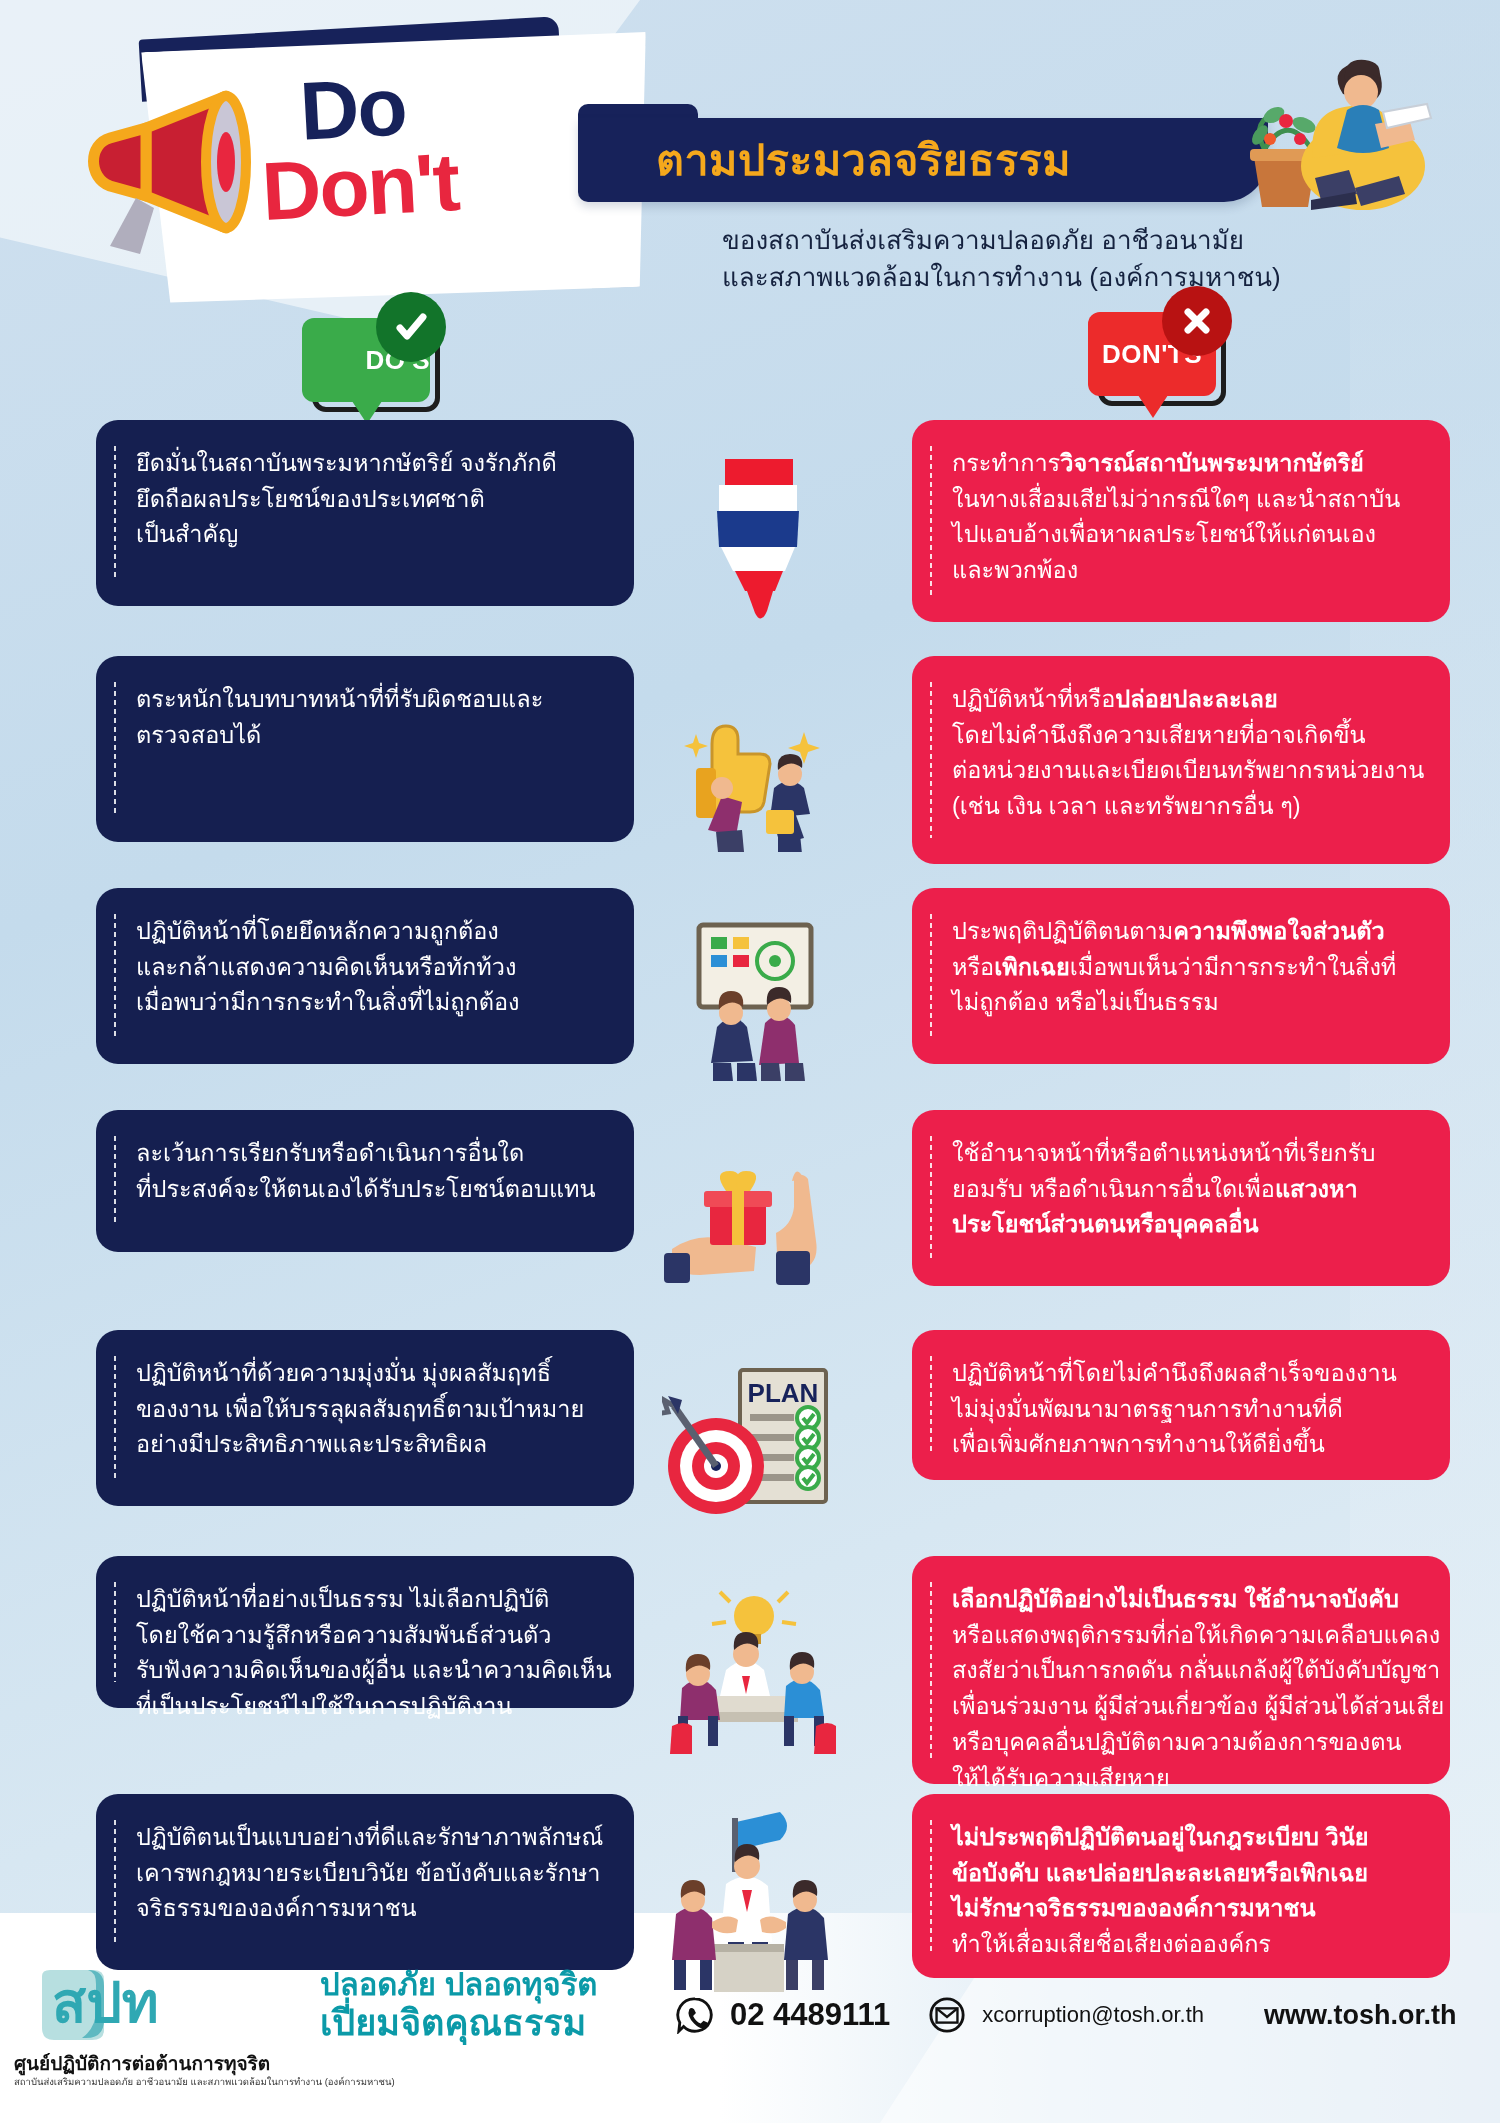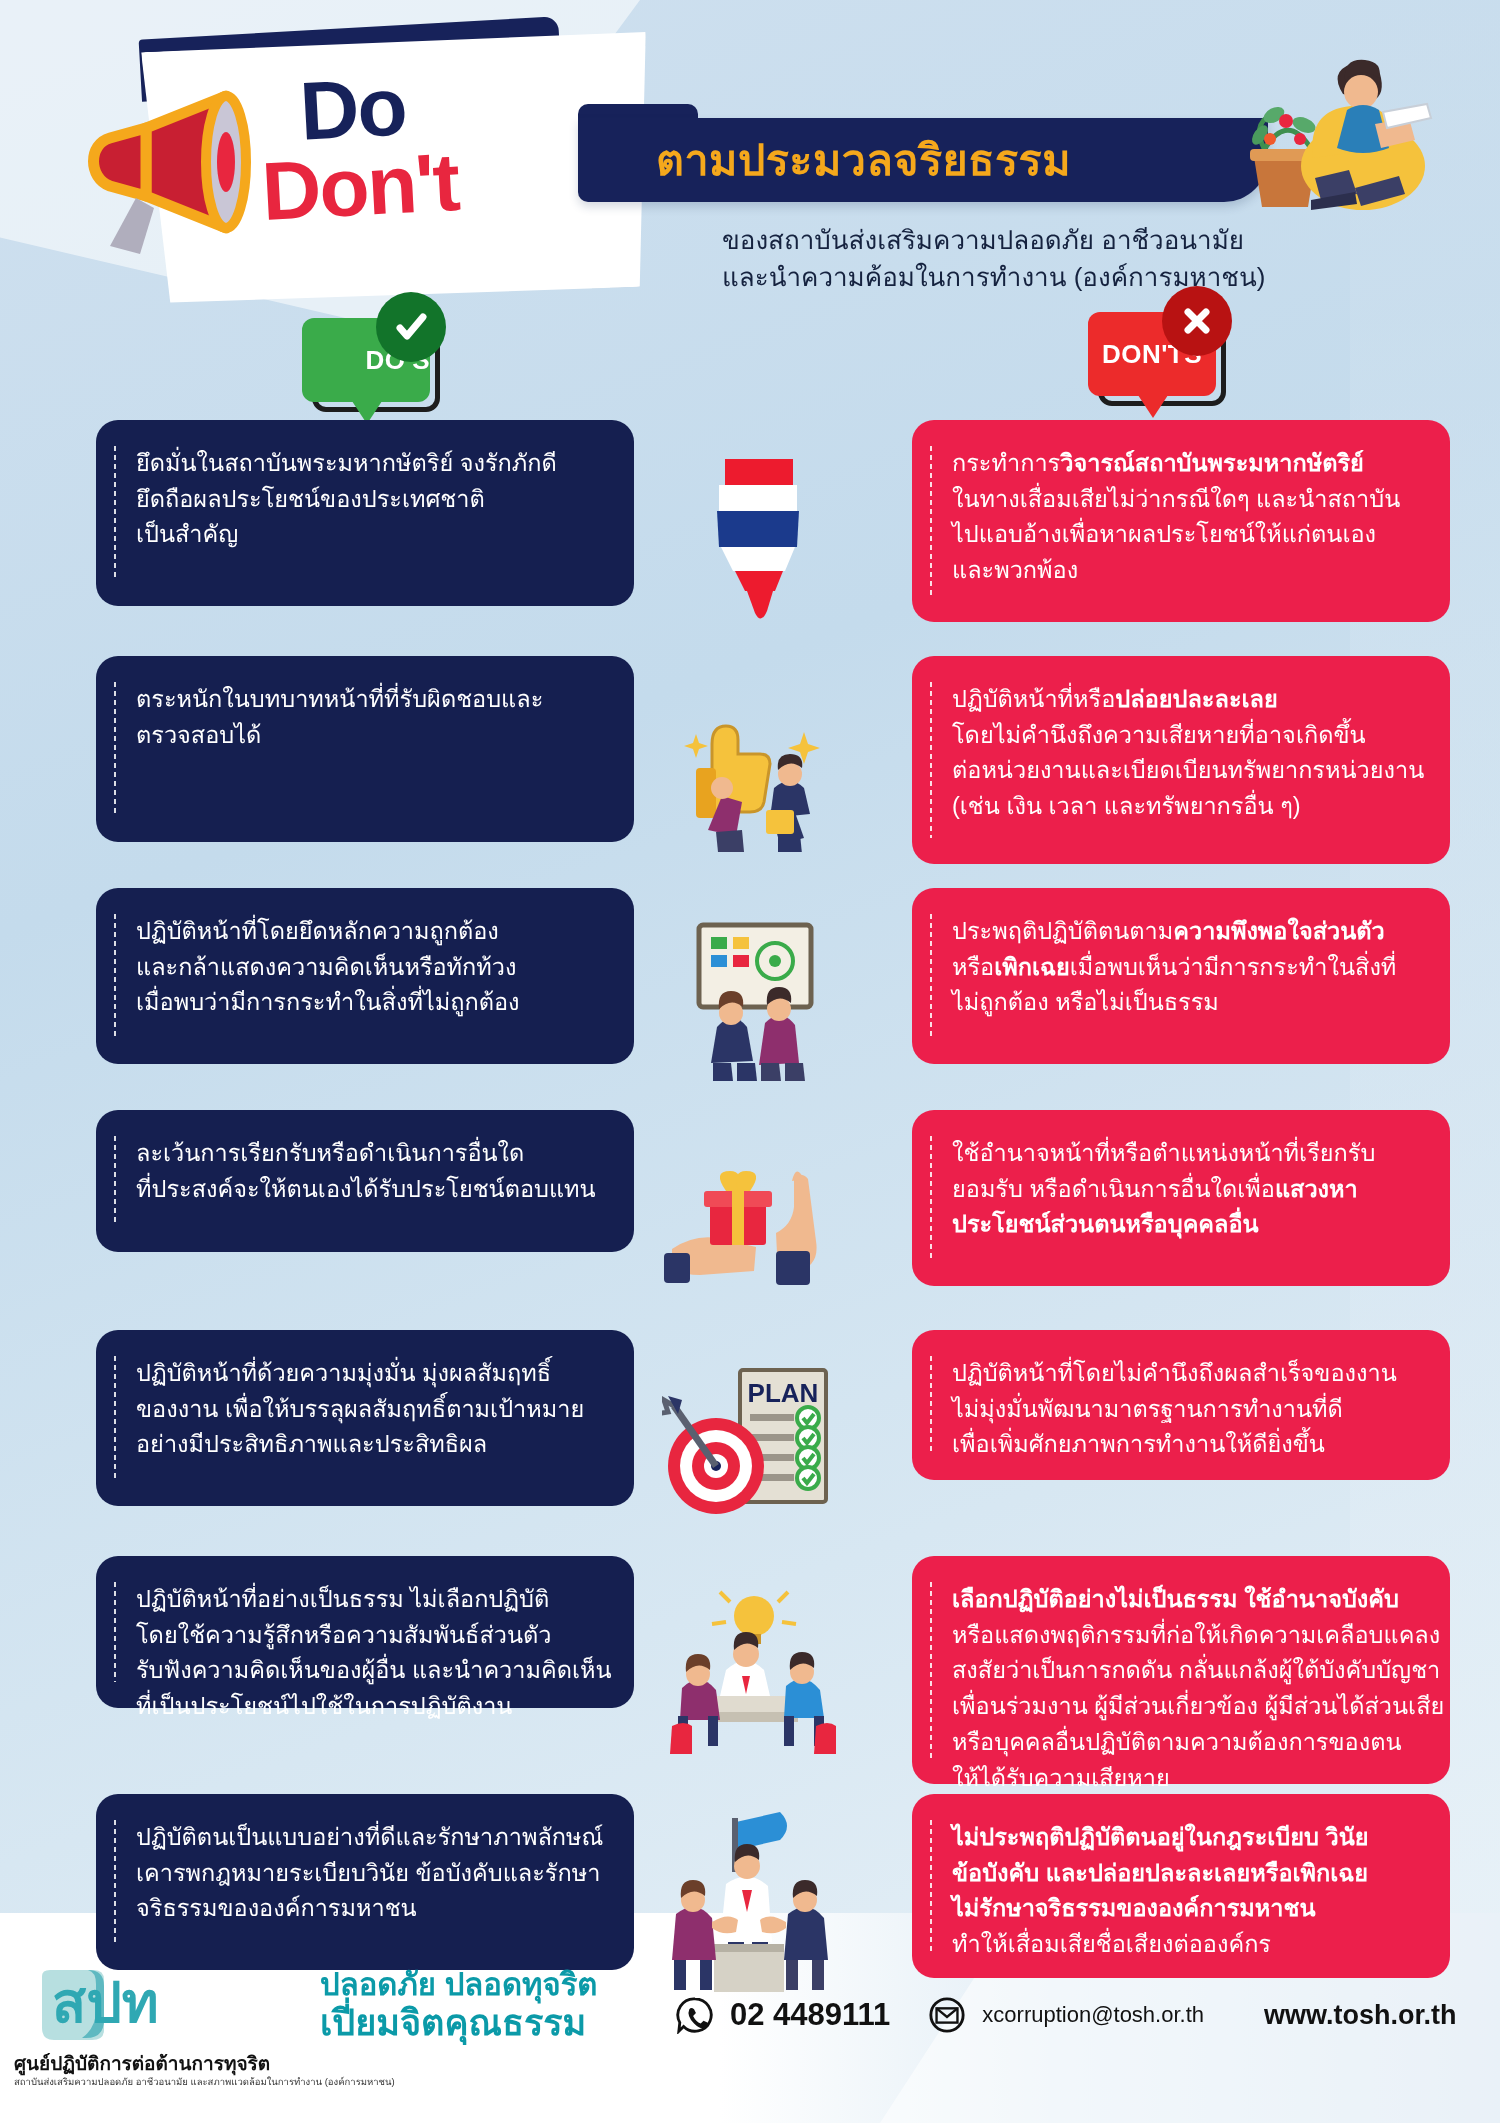--- a/index.html
+++ b/index.html
@@ -186,21 +186,21 @@
     <path d="M60 120 L34 168 L64 176 L78 130 Z" fill="#b0aebd"></path>
   </svg>
 
   <div class="banner-tab"></div>
   <div class="banner">
     <div class="banner-text">ตามประมวลจริยธรรม</div>
   </div>
 
   <div class="subtitle">
     <div>ของสถาบันส่งเสริมความปลอดภัย อาชีวอนามัย</div>
-    <div>และนำความค้อมในการทำงาน (องค์การมหาชน)</div>
+    <div>และสภาพแวดล้อมในการทำงาน (องค์การมหาชน)</div>
   </div>
 
   <svg class="plant" viewBox="0 0 110 120">
     <path d="M30 62 q25 -48 50 -10" stroke="#3f8f4f" stroke-width="5" fill="none"></path>
     <path d="M38 60 q-20 -30 6 -42" stroke="#3f8f4f" stroke-width="5" fill="none"></path>
     <ellipse cx="44" cy="20" rx="11" ry="7" fill="#57a96a" transform="rotate(-28 44 20)"></ellipse>
     <ellipse cx="74" cy="30" rx="12" ry="7" fill="#57a96a" transform="rotate(22 74 30)"></ellipse>
     <ellipse cx="30" cy="40" rx="11" ry="6" fill="#4a9a5d" transform="rotate(-55 30 40)"></ellipse>
     <circle cx="56" cy="26" r="7" fill="#e8263f"></circle>
     <circle cx="70" cy="44" r="6" fill="#e8263f"></circle>

